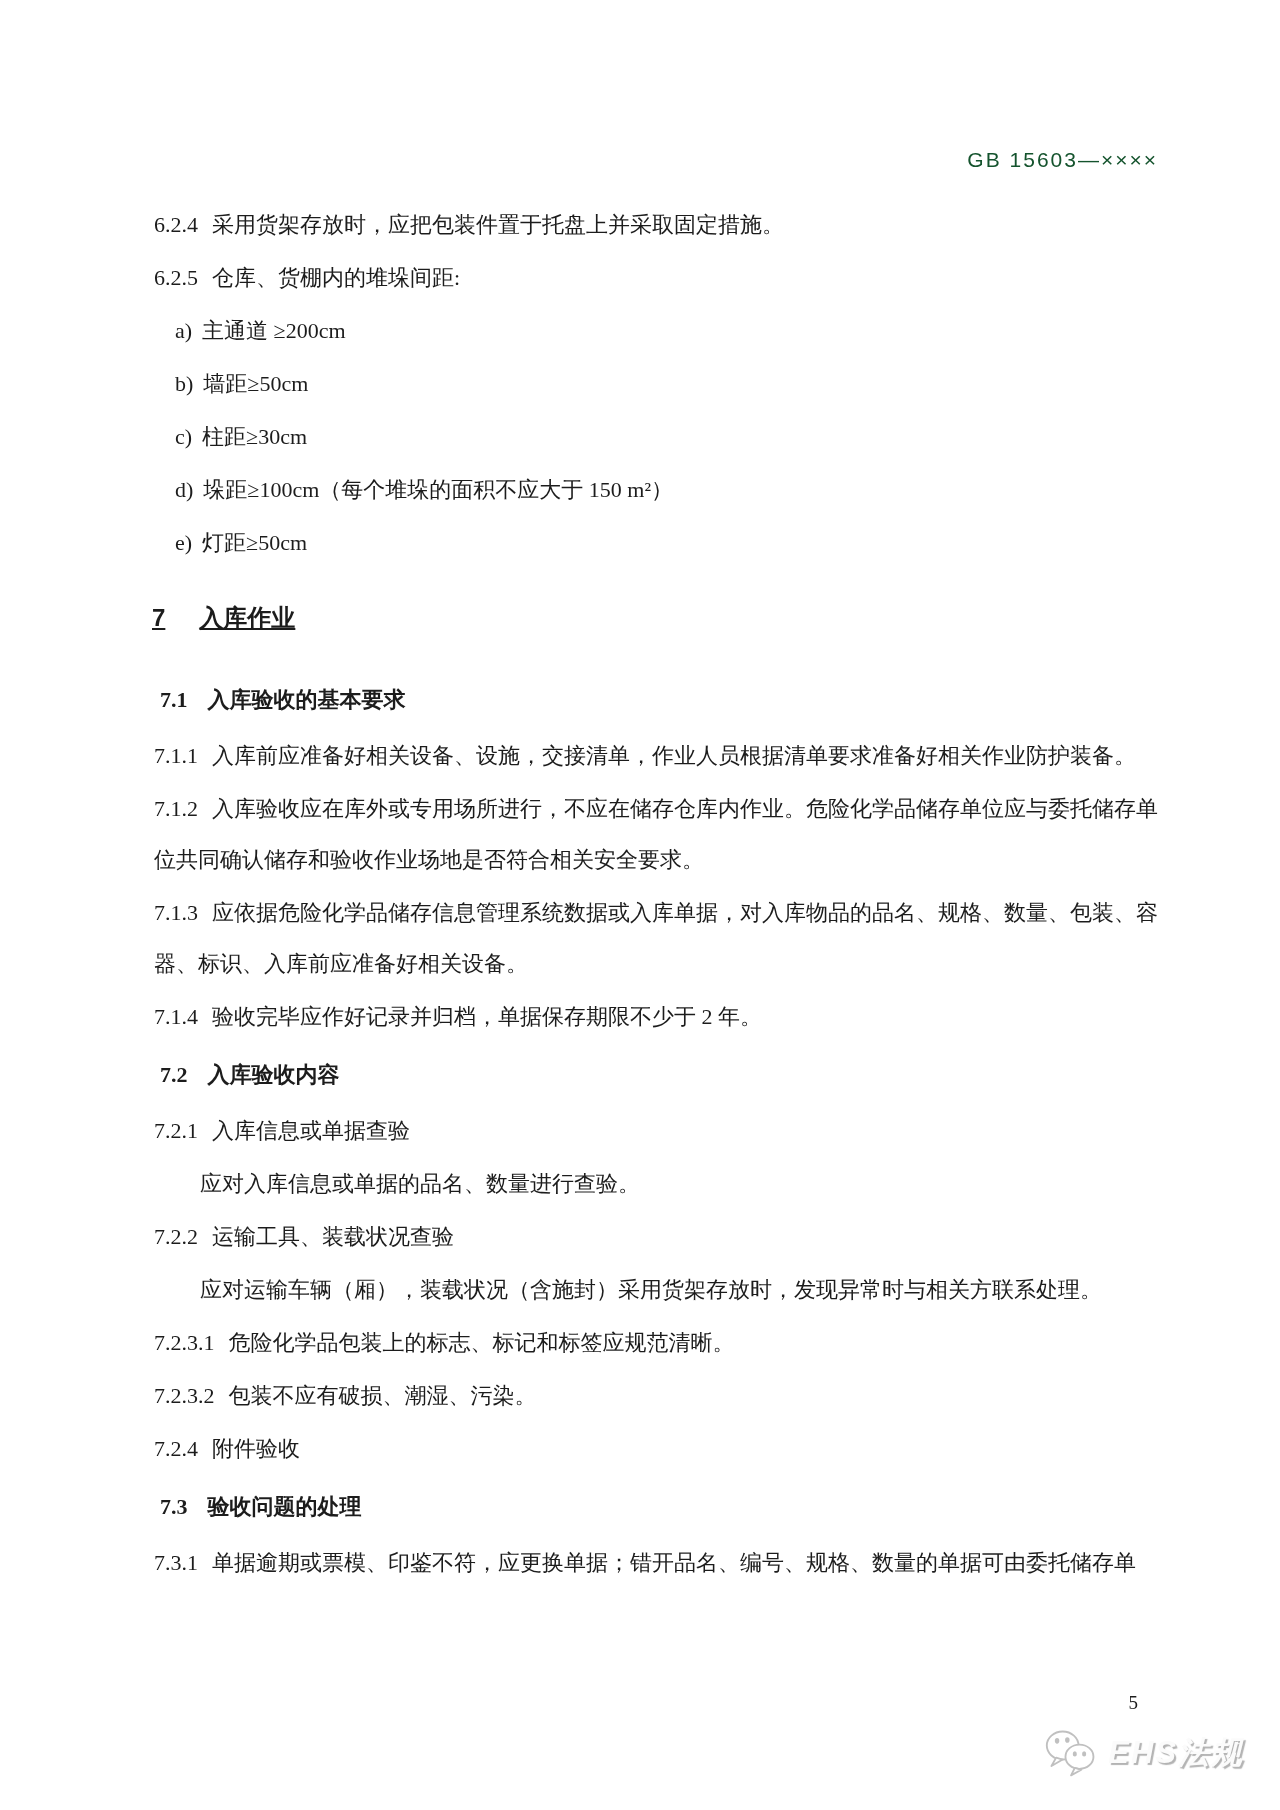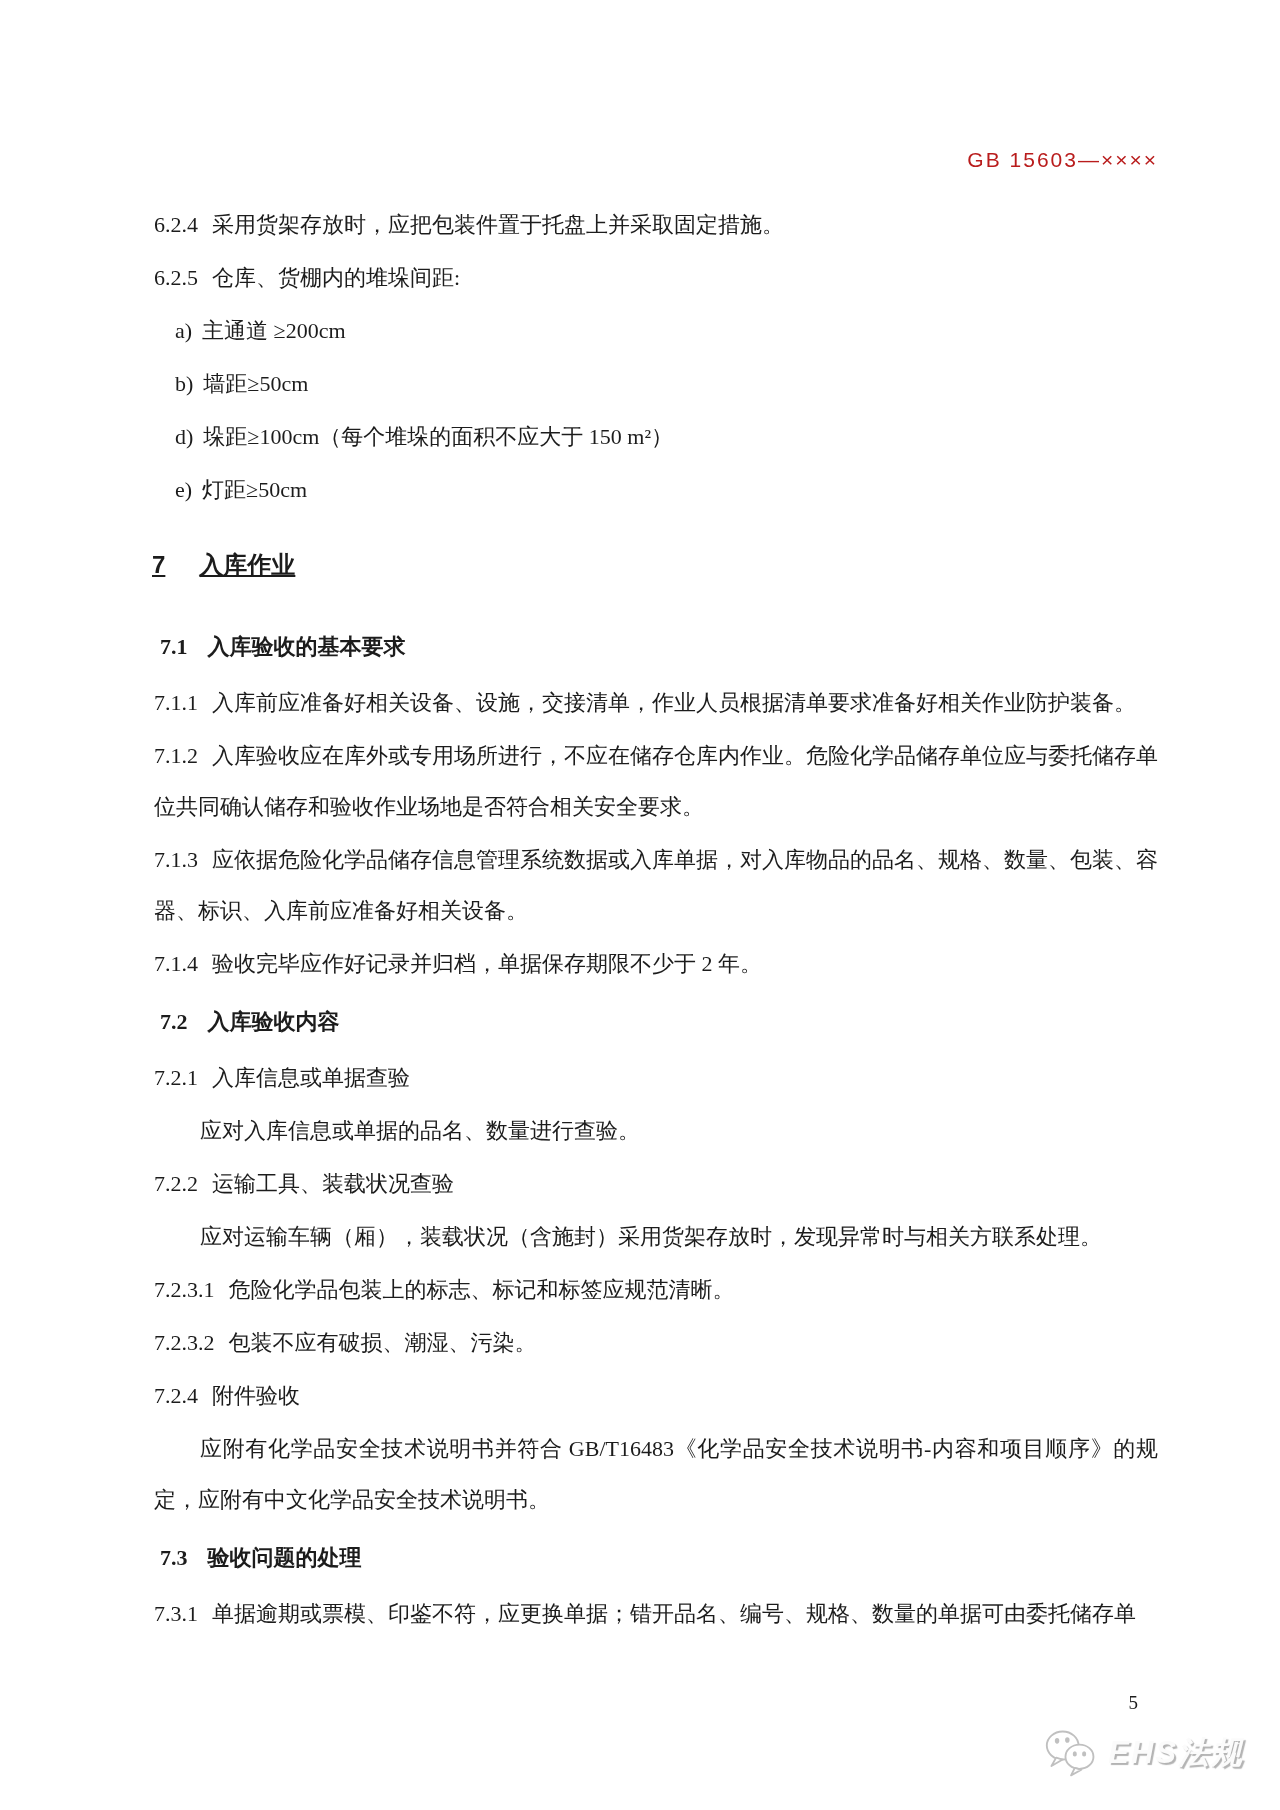--- a/index.html
+++ b/index.html
@@ -12,21 +12,21 @@
     font-family: "Liberation Serif", "DejaVu Serif", serif;
     color: #1c1c1c;
   }
   .std-code {
     position: absolute;
     top: 148px;
     right: 122px;
     font-family: "Liberation Sans", "DejaVu Sans", sans-serif;
     font-size: 21px;
     letter-spacing: 2px;
-    color: #b91c1c;
+    color: #14532d;
     white-space: nowrap;
   }
   .content {
     position: absolute;
     left: 152px;
     right: 120px;
     top: 197px;
   }
   .clause, .para, .list-item {
     margin: 2px;
@@ -91,20 +91,21 @@
   <div class="content">
 
     <p class="clause"><span class="num">6.2.4</span><span>采用货架存放时，应把包装件置于托盘上并采取固定措施。</span></p>
 
     <p class="clause"><span class="num">6.2.5</span><span>仓库、货棚内的堆垛间距:</span></p>
 
     <p class="list-item"><span class="num">a)</span><span>主通道 ≥200cm</span></p>
 
     <p class="list-item"><span class="num">b)</span><span>墙距≥50cm</span></p>
 
+    <p class="list-item"><span class="num">c)</span><span>柱距≥30cm</span></p>
 
     <p class="list-item"><span class="num">d)</span><span>垛距≥100cm（每个堆垛的面积不应大于 150 m²）</span></p>
 
     <p class="list-item"><span class="num">e)</span><span>灯距≥50cm</span></p>
 
     <h2 class="chapter"><span class="num">7</span><span>入库作业</span></h2>
 
     <h3 class="section"><span class="num">7.1</span><span>入库验收的基本要求</span></h3>
 
     <p class="clause"><span class="num">7.1.1</span><span>入库前应准备好相关设备、设施，交接清单，作业人员根据清单要求准备好相关作业防护装备。</span></p>
@@ -125,21 +126,20 @@
 
     <p class="para">应对运输车辆（厢），装载状况（含施封）采用货架存放时，发现异常时与相关方联系处理。</p>
 
 
     <p class="clause"><span class="num">7.2.3.1</span><span>危险化学品包装上的标志、标记和标签应规范清晰。</span></p>
 
     <p class="clause"><span class="num">7.2.3.2</span><span>包装不应有破损、潮湿、污染。</span></p>
 
     <p class="clause"><span class="num">7.2.4</span><span>附件验收</span></p>
 
-    <p class="para">应附有化学品安全技术说明书并符合 GB/T16483《化学品安全技术说明书-内容和项目顺序》的规定，应附有中文化学品安全技术说明书。</p>
 
     <h3 class="section"><span class="num">7.3</span><span>验收问题的处理</span></h3>
 
     <p class="clause"><span class="num">7.3.1</span><span>单据逾期或票模、印鉴不符，应更换单据；错开品名、编号、规格、数量的单据可由委托储存单</span></p>
 
   </div>
 
   <div class="page-number">5</div>
 
   <div class="watermark">

